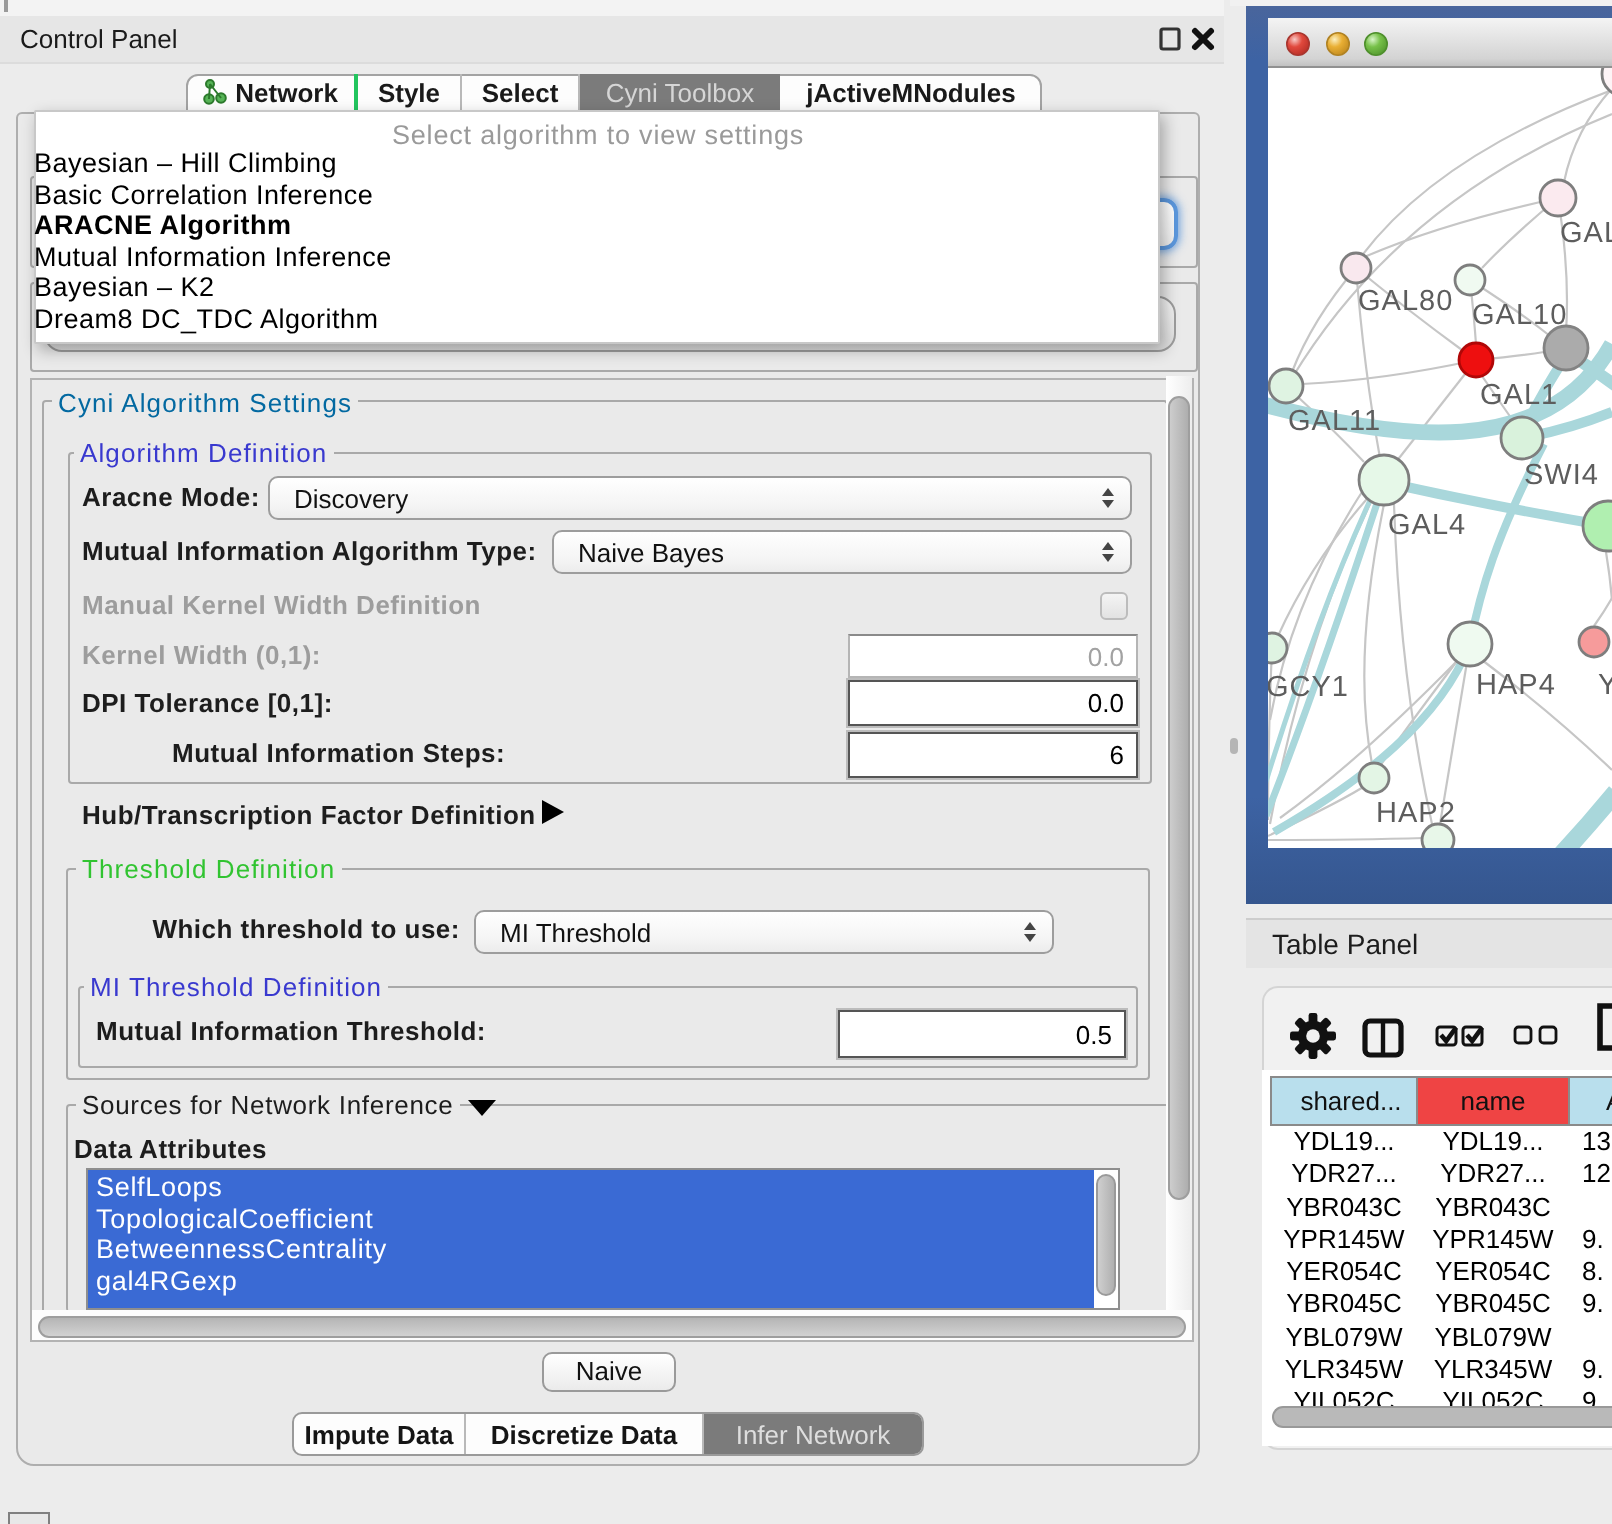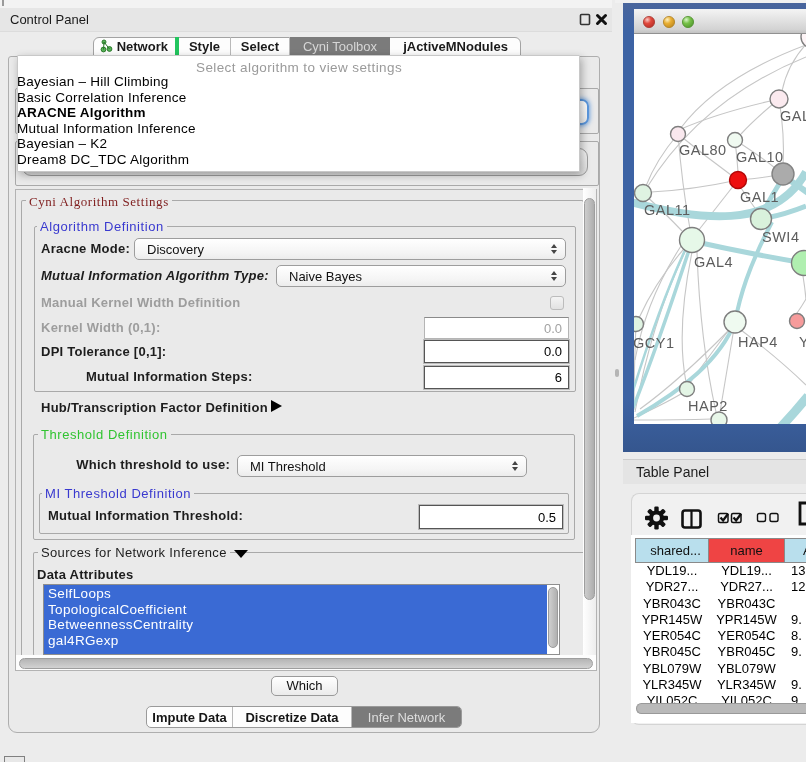--- a/index.html
+++ b/index.html
@@ -28,21 +28,21 @@
 <div class="abs" style="left:10px;top:12px;font-size:13px;color:#1a1a1a;">Control Panel</div>
 <svg class="abs" style="left:576px;top:11px;" width="34" height="17" viewBox="0 0 34 17">
  <rect x="4.5" y="3.5" width="9" height="10" fill="none" stroke="#333" stroke-width="1.6" rx="1"></rect>
  <path d="M21.5 4.5 L29.5 12.5 M29.5 4.5 L21.5 12.5" stroke="#111" stroke-width="3" stroke-linecap="round"></path>
 </svg>
 
 <div class="abs" style="left:8px;top:56px;width:592px;height:677px;background:#eaeaea;border:1px solid #aeaeae;border-radius:3px 3px 9px 9px;box-sizing:border-box;"></div>
 
 <div class="abs" style="left:93px;top:37px;width:428px;height:19px;background:#fdfdfd;border:1px solid #a3a3a3;border-radius:6px 6px 0 0;box-sizing:border-box;"></div>
 <div class="abs" style="left:93px;top:37px;width:428px;height:19px;border-radius:6px 6px 0 0;overflow:hidden;display:flex;font-size:13px;font-weight:bold;color:#1a1a1a;">
- <div style="width:86px;border-right:4px solid #22c55e;box-sizing:border-box;text-align:center;padding-top:2px;">
+ <div style="width:86px;border-right:2px solid #22c55e;box-sizing:border-box;text-align:center;padding-top:2px;">
    <svg width="13" height="14" viewBox="0 0 13 14" style="vertical-align:-2px;">
         <circle cx="4" cy="3" r="2" fill="#57b457" stroke="#2c7a2c" stroke-width="1"></circle>
         <circle cx="3.5" cy="10.5" r="2.4" fill="#57b457" stroke="#2c7a2c" stroke-width="1"></circle>
         <circle cx="9.5" cy="10" r="2.4" fill="#57b457" stroke="#2c7a2c" stroke-width="1"></circle>
         <path d="M4 3 L3.5 10.5 M4 3 L9.5 10" stroke="#2c7a2c" stroke-width="1" fill="none"></path>
       </svg>
    Network</div>
  <div style="width:52px;border-right:1px solid #b9b9b9;box-sizing:border-box;text-align:center;padding-top:2px;">Style</div>
  <div style="width:59px;border-right:1px solid #b9b9b9;box-sizing:border-box;text-align:center;padding-top:2px;">Select</div>
  <div style="width:100px;background:#7b7b7b;color:#d6d6d6;font-weight:normal;box-sizing:border-box;text-align:center;padding-top:2px;">Cyni Toolbox</div>
@@ -50,34 +50,34 @@
 </div>
 
 <div class="gbox" style="left:15px;top:88px;width:582px;height:44px;"></div>
 <div class="combo" style="left:23px;top:99px;width:566px;height:26px;border-radius:7px;border:2px solid #5b97dd;box-shadow:0 0 4px 1px rgba(90,150,220,.8);"></div>
 <div class="gbox" style="left:15px;top:141px;width:582px;height:43px;"></div>
 <div class="combo" style="left:22px;top:148px;width:566px;height:28px;border-radius:9px;background:linear-gradient(#f4f4f4,#dedede);"></div>
 
 <div class="abs" style="left:15px;top:189px;width:582px;height:482px;border:1px solid #b3b3b3;box-sizing:border-box;"></div>
 
 <div class="gbox" style="left:21px;top:200px;width:561px;height:456px;border-bottom:none;"></div>
-<div class="gtitle" style="left:26px;top:194px;color:#7f1d1d;font-family:Liberation Serif, serif;">Cyni Algorithm Settings</div>
+<div class="gtitle" style="left:26px;top:194px;color:#0369a1;">Cyni Algorithm Settings</div>
 
 <div class="gbox" style="left:34px;top:226px;width:540px;height:164px;"></div>
 <div class="gtitle" style="left:37px;top:219px;color:#3939cf;">Algorithm Definition</div>
 
 <div class="lbl" style="left:41px;top:241px;">Aracne Mode:</div>
 <div class="combo" style="left:134px;top:238px;width:432px;height:22px;">
   <div class="ct">Discovery</div>
   <div class="carr" style="top:5px;">
       <div class="up"></div>
       <div class="dn"></div>
     </div>
 </div>
-<div class="lbl" style="left:41px;top:268px;font-style:italic;">Mutual Information Algorithm Type:</div>
+<div class="lbl" style="left:41px;top:268px;">Mutual Information Algorithm Type:</div>
 <div class="combo" style="left:276px;top:265px;width:290px;height:22px;">
   <div class="ct">Naive Bayes</div>
   <div class="carr" style="top:5px;">
       <div class="up"></div>
       <div class="dn"></div>
     </div>
 </div>
 <div class="lbl dis" style="left:41px;top:295px;">Manual Kernel Width Definition</div>
 <div class="abs" style="left:550px;top:296px;width:14px;height:14px;border:1px solid #bcbcbc;border-radius:3px;background:linear-gradient(#f4f4f4,#e2e2e2);box-sizing:border-box;"></div>
 <div class="lbl dis" style="left:41px;top:320px;">Kernel Width (0,1):</div>
@@ -125,21 +125,21 @@
 
 <div class="abs" style="left:17px;top:55px;width:563px;height:117px;background:#fff;border:1px solid #c8c8c8;border-radius:1px;box-shadow:2px 3px 8px rgba(0,0,0,.3);box-sizing:border-box;"></div>
 <div class="abs" style="left:196px;top:60px;font-size:13.5px;color:#9a9a9a;letter-spacing:.4px;">Select algorithm to view settings</div>
 <div class="abs" style="left:17px;top:74px;font-size:13.5px;color:#000;line-height:15.6px;white-space:pre;letter-spacing:.25px;">Bayesian – Hill Climbing
 Basic Correlation Inference
 <b>ARACNE Algorithm</b>
 Mutual Information Inference
 Bayesian – K2
 Dream8 DC_TDC Algorithm</div>
 
-<div class="abs" style="left:271px;top:676px;width:67px;height:20px;background:linear-gradient(#ffffff,#ebebeb);border:1px solid #9a9a9a;border-radius:5px;box-sizing:border-box;text-align:center;font-size:13px;color:#111;padding-top:1px;">Which</div>
+<div class="abs" style="left:271px;top:676px;width:67px;height:20px;background:linear-gradient(#ffffff,#ebebeb);border:1px solid #9a9a9a;border-radius:5px;box-sizing:border-box;text-align:center;font-size:13px;color:#111;padding-top:1px;">Naive</div>
 
 <div class="abs" style="left:146px;top:706px;width:316px;height:22px;background:#fdfdfd;border:1px solid #9a9a9a;border-radius:5px;box-sizing:border-box;overflow:hidden;display:flex;">
  <div style="width:86px;border-right:1px solid #b9b9b9;text-align:center;font-size:13px;font-weight:bold;color:#151515;padding-top:3px;box-sizing:border-box;">Impute Data</div>
  <div style="width:119px;border-right:1px solid #b9b9b9;text-align:center;font-size:13px;font-weight:bold;color:#151515;padding-top:3px;box-sizing:border-box;">Discretize Data</div>
  <div style="flex:1;background:#7b7b7b;text-align:center;font-size:13px;color:#dedede;padding-top:3px;box-sizing:border-box;">Infer Network</div>
 </div>
 
 <div class="abs" style="left:4px;top:756px;width:21px;height:12px;background:#e8e8e8;border:1px solid #808080;box-sizing:border-box;"></div>
 
 <div class="abs" style="left:615px;top:369px;width:4px;height:8px;background:#b5b5b5;border-radius:2px;"></div>

